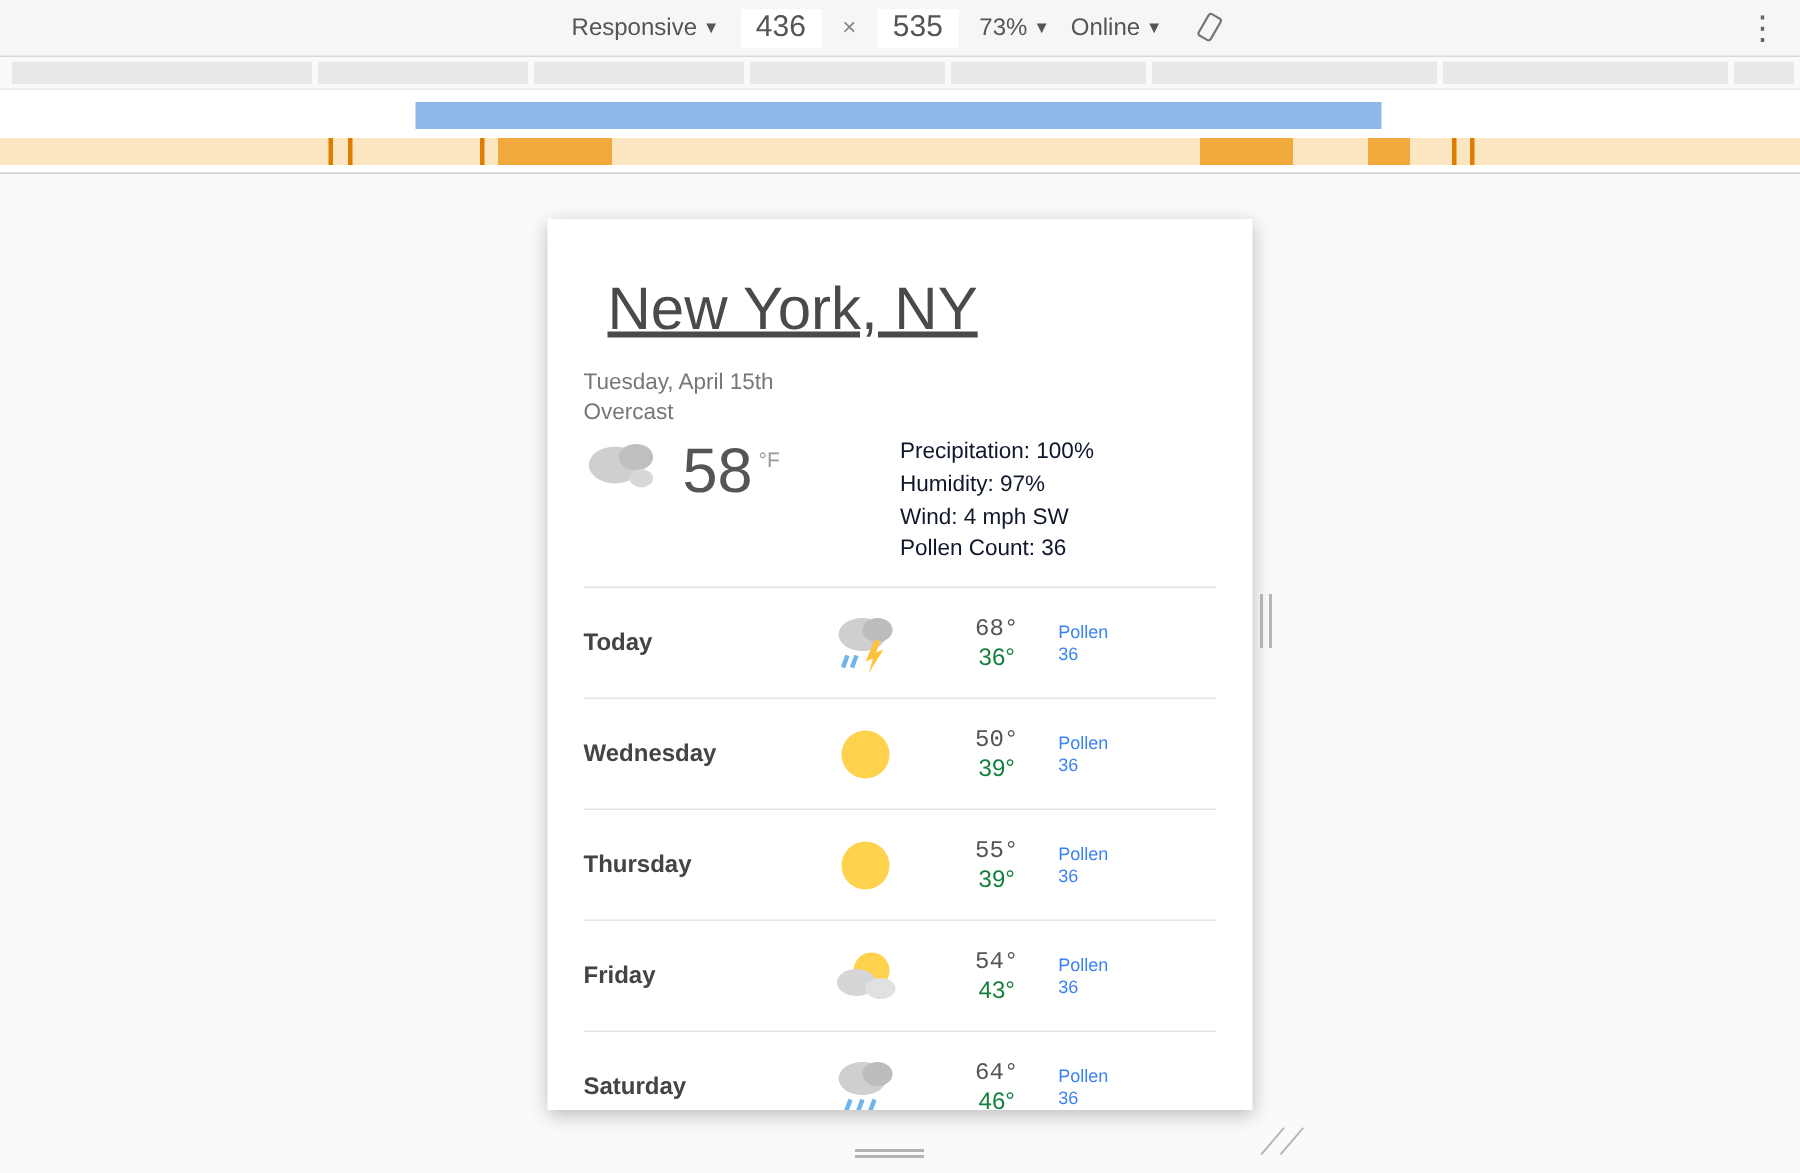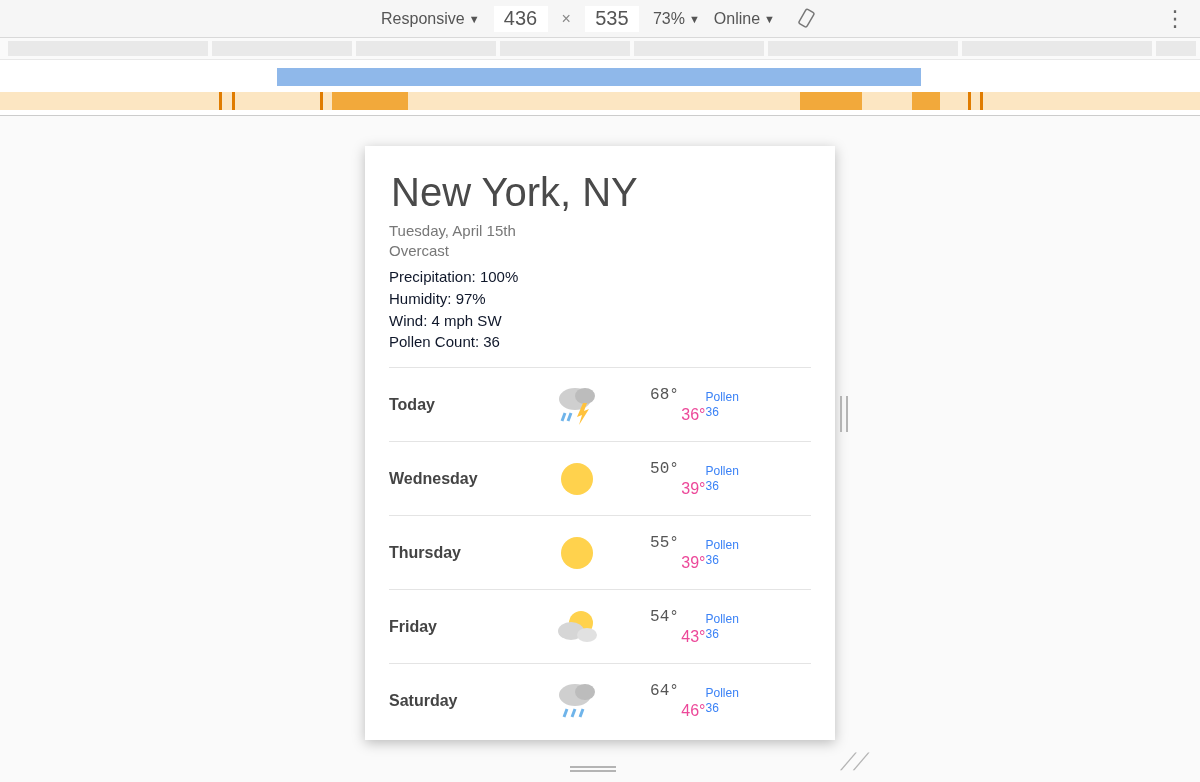--- a/index.html
+++ b/index.html
@@ -25,36 +25,36 @@
   
   .vp-area{position:relative;height:666px;background:#fafafa;}
   .device{position:absolute;left:365px;top:30px;width:470px;height:594px;background:#fff;box-shadow:0 3px 12px rgba(0,0,0,0.25);overflow:hidden;}
   .vp-handle-right{position:absolute;left:838px;top:280px;}
   .vp-handle-right span{display:block;width:2px;height:36px;background:#b4b4b4;margin:0 2px;display:inline-block;}
   .vp-handle-bottom{position:absolute;left:570px;bottom:8px;}
   .vp-handle-bottom span{display:block;height:2px;width:46px;background:#b4b4b4;margin:2px 0;}
   .vp-handle-corner{position:absolute;left:840px;bottom:6px;font-size:24px;color:#b4b4b4;transform:rotate(0deg);letter-spacing:-4px;}
   
   .card{padding:22px 24px 0 24px;}
-  .loc{font-size:40px;font-weight:400;color:#4a4a4a;margin:2px;}
+  .loc{font-size:40px;font-weight:400;color:#4a4a4a;margin:16px;text-decoration:underline;}
   .sub{font-size:15px;color:#777;margin-top:6px;line-height:1.3;}
   .cur{display:flex;align-items:flex-start;margin-top:6px;}
   .cur-left{display:flex;align-items:flex-start;gap:10px;flex:0 0 50%;}
   .cur-temp{font-size:42px;color:#555;font-weight:400;display:flex;align-items:flex-start;}
   .cur-temp .unit{font-size:14px;color:#999;margin-top:8px;margin-left:4px;}
   .cur-icon{width:56px;height:40px;flex:none;}
   .cur-right{flex:1;font-size:15px;color:#0f172a;line-height:1.45;}
   .fc{margin-top:14px;}
   .fc-row{display:grid;grid-template-columns:1.2fr 0.8fr 0.7fr 0.9fr;align-items:center;border-top:1px solid #e4e4e4;height:74px;}
   .fc-day{font-size:16px;font-weight:600;color:#444;}
   .fc-ic{display:flex;justify-content:center;}
   .fc-ic svg{width:44px;height:40px;}
   .fc-temps{text-align:center;font-size:16px;line-height:1.25;}
   .fc-temps .hi{color:#555;font-family:Liberation Mono, monospace;}
-  .fc-temps .lo{color:#ec4899;text-align:right;}
+  .fc-temps .lo{color:#15803d;}
   .fc-pol{font-size:12px;color:#3b82f6;line-height:1.25;}
 </style>
 </head>
 <body>
 
 <div class="devbar">
   <div class="center">
     <div class="dd">
       <span>Responsive</span>
       <span class="tri">▼</span>
@@ -104,20 +104,31 @@
 <div class="vp-area">
 
   <div class="device">
     <div class="card">
       <h1 class="loc">New York, NY</h1>
       <div class="sub">
         <span>Tuesday, April 15th</span><br>
         <span>Overcast</span>
       </div>
       <div class="cur">
+        <div class="cur-left">
+          <svg class="cur-icon" viewBox="0 0 64 44">
+            <ellipse cx="24" cy="22" rx="20" ry="14" fill="#cfcfcf"></ellipse>
+            <ellipse cx="40" cy="16" rx="13" ry="10" fill="#bfbfbf"></ellipse>
+            <ellipse cx="44" cy="32" rx="9" ry="7" fill="#d8d8d8"></ellipse>
+          </svg>
+          <div class="cur-temp">
+            <span>58</span>
+            <span class="unit">°F</span>
+          </div>
+        </div>
         <div class="cur-right">
           <div><span>Precipitation:</span> <span>100%</span></div>
           <div><span>Humidity:</span> <span>97%</span></div>
           <div><span>Wind:</span> <span>4 mph SW</span></div>
           <div><span>Pollen Count:</span> <span>36</span></div>
         </div>
       </div>
 
       <div class="fc" id="forecast">
           <div class="fc-row">

